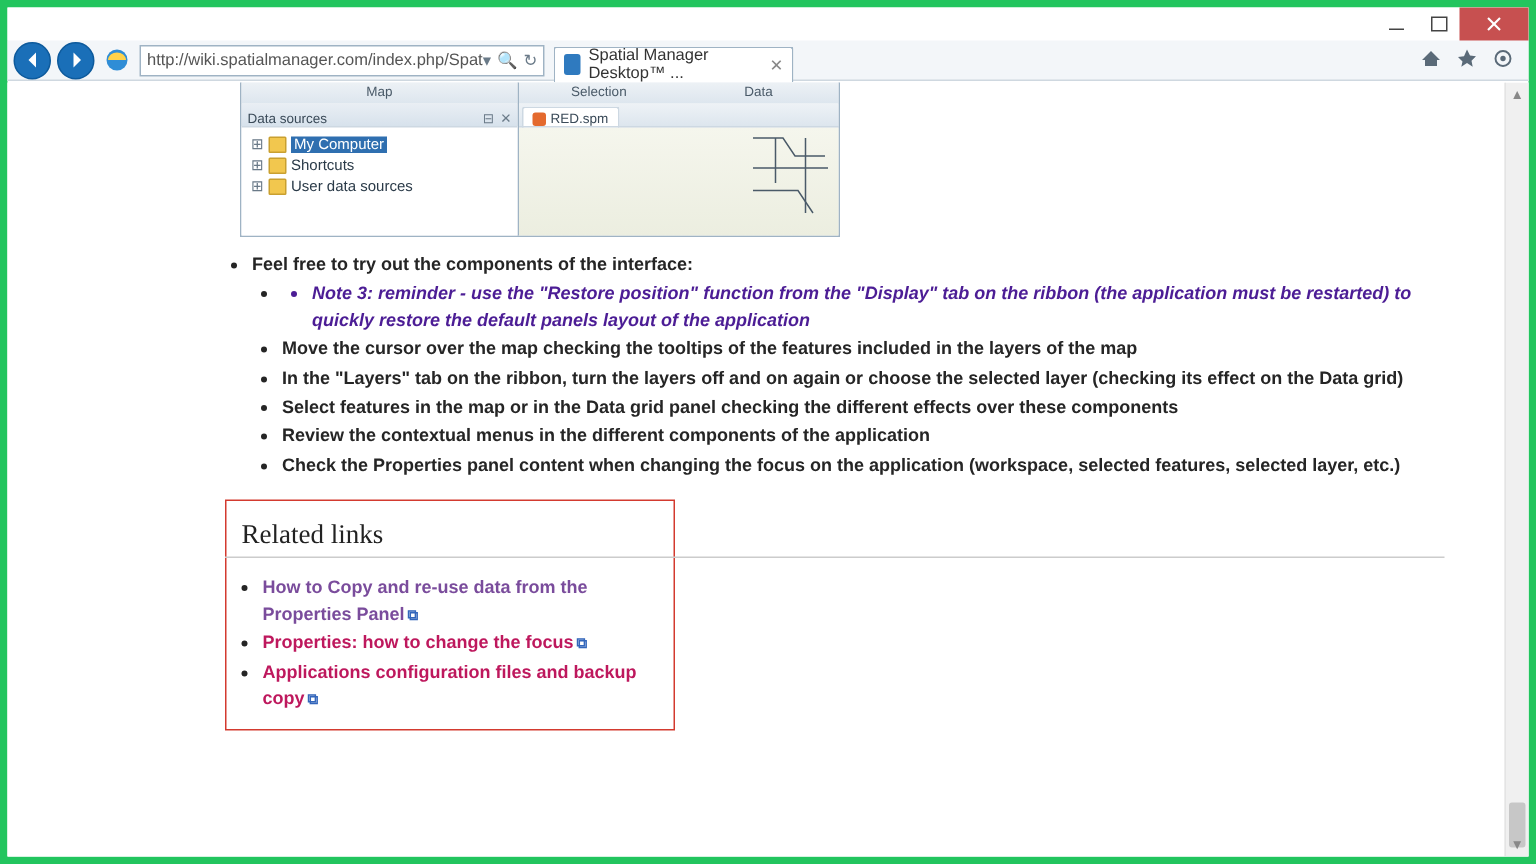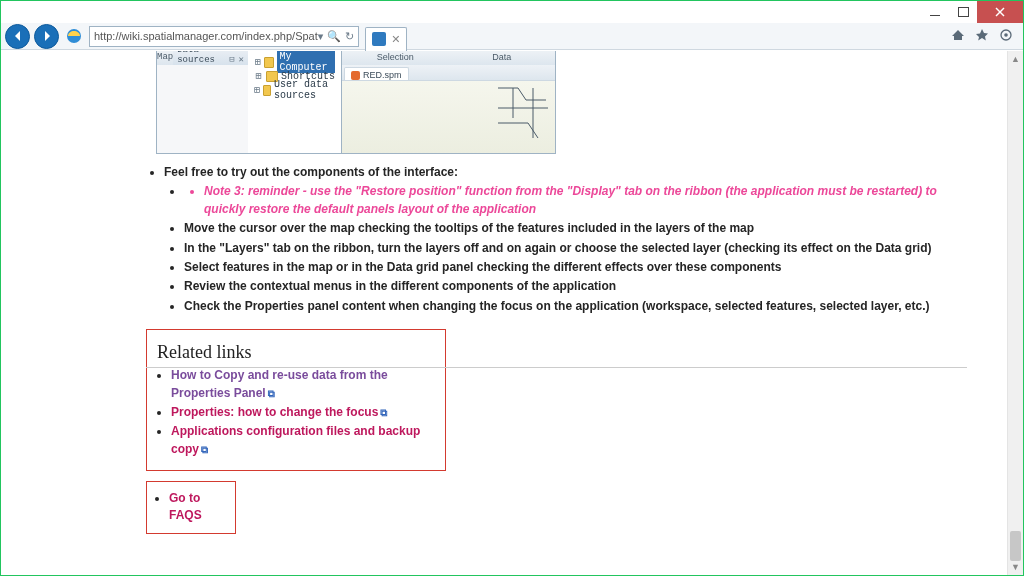--- a/index.html
+++ b/index.html
@@ -1,18 +1,18 @@
 <!DOCTYPE html>
 <html><head>
 <meta charset="utf-8">
 <style>
   * { margin: 0; padding: 0; box-sizing: border-box; }
   html, body { width: 1024px; height: 576px; overflow: hidden; font-family: "Segoe UI", Tahoma, sans-serif; font-size: 11px; background: #fff; }
   
-  .window { position: relative; width: 1024px; height: 576px; border: 1px solid #22c55e; background: #fff; }
+  .window { position: relative; width: 1024px; height: 576px; border: 5px solid #22c55e; background: #fff; }
   .titlebar { height: 22px; background: #fff; display: flex; justify-content: flex-end; align-items: stretch; }
   .titlebar-btns { display: flex; }
   .titlebar-btn { width: 28px; display: flex; align-items: center; justify-content: center; }
   .tb-min::before { content:""; display:block; width:10px; height:1px; background:#444; margin-top:6px;}
   .tb-max::before { content:""; display:block; width:9px; height:8px; border:1px solid #444;}
   .tb-close { background:#c75050; width:46px;}
   .tb-close svg { width:10px; height:10px; }
   
   .navbar { height: 27px; background:#f3f6f9; border-bottom:1px solid #cfd8e0; display:flex; align-items:center; padding:0 4px; gap:4px;}
   .navbtn { width:25px; height:25px; border-radius:50%; background:#1a6fb8; display:flex; align-items:center; justify-content:center; border:1px solid #0d5a9c;}
@@ -30,46 +30,46 @@
   .nav-right svg { width:14px; height:14px; fill:#5a6a78;}
   
   .viewport { position:absolute; top:50px; left:0; right:0; bottom:0; background:#fff; overflow:hidden;}
   .page { position:absolute; left:0; right:16px; top:0; bottom:0; background:#fff; padding-left:145px; padding-right:40px; color:#252525; font-family:"Segoe UI", Arial, sans-serif;}
   .vscroll { position:absolute; right:0; top:0; bottom:0; width:16px; background:#f0f0f0; border-left:1px solid #e4e4e4;}
   .vscroll .thumb { position:absolute; left:2px; right:2px; top:480px; height:30px; background:#c7c7c7; border-radius:2px;}
   .vscroll .arrow-up,.vscroll .arrow-down{position:absolute;left:0;right:0;height:16px;display:flex;align-items:center;justify-content:center;color:#888;font-size:9px;}
   .vscroll .arrow-up{top:0;} .vscroll .arrow-down{bottom:0;}
   
   .embed { position:relative; width:400px; height:105px; margin-left:10px; margin-top:-2px; background:#f6f7f9; border:1px solid #9fb3c4; display:flex; font-size:10px;}
-  .embed-left { width:185px; border-right:1px solid #9fb3c4; display:flex; flex-direction:row;font-family:Liberation Mono, monospace;}
+  .embed-left { width:185px; border-right:1px solid #9fb3c4; display:flex; flex-direction:column;}
   .embed-tabbar { height:15px; background:linear-gradient(#eef2f6,#dde6ee); display:flex; color:#4a5a68;}
   .embed-tabbar span { flex:1; text-align:center; font-size:9px; line-height:15px;}
   .ds-head { height:15px; background:linear-gradient(#e9eef4,#d7e2ec); padding:0 4px; display:flex; align-items:flex-end; justify-content:space-between; color:#3a4a58; font-size:9px;}
   .ds-head .pins { display:flex; gap:4px; font-size:9px; color:#6a7a88;}
   .tree { padding:4px 6px; background:#fff; flex:1; border-top:1px solid #cdd8e2;}
   .tree-row { display:flex; align-items:center; gap:3px; height:14px; color:#2a3a48;}
   .tree-row.sel .lbl { background:#2f6fb0; color:#fff; padding:0 2px;}
   .tree-row .exp { width:9px; text-align:center; color:#6a7a88;}
   .tree-row .ico { width:12px; height:11px; background:#f2c74e; border:1px solid #c9a030; border-radius:1px;}
   .embed-right { flex:1; display:flex; flex-direction:column;}
   .embed-right .tabbar2 { height:15px; background:linear-gradient(#eef2f6,#dde6ee);}
   .filetab { display:inline-flex; align-items:center; height:15px; padding:0 6px; margin-left:2px; margin-top:2px; background:#fff; border:1px solid #cdd8e2; border-bottom:none; border-radius:2px 2px 0 0; font-size:9px; color:#3a4a58; gap:3px;}
   .filetab .dot{width:9px;height:9px;background:#e46a2e;border-radius:2px;}
   .canvas { flex:1; background:linear-gradient(#f5f6ed,#eceee0); border-top:1px solid #cdd8e2; position:relative; overflow:hidden;}
   .canvas svg { position:absolute; right:2px; top:2px;}
   
   ul.bul { list-style:disc; margin-left:18px; color:#252525; font-size:12px; line-height:1.45;font-weight:bold;}
   ul.bul li { margin:2px 0;}
   ul.bul ul { list-style:disc; margin-left:20px;}
   ul.bul ul ul { list-style:disc; margin-left:20px;}
-  .note { font-style:italic; color:#ec4899;}
+  .note { font-style:italic; color:#4c1d95;}
   a.link { color:#be185d; text-decoration:none;}
   a.vlink { color:#7a4c9c; text-decoration:none;}
   .ext { font-size:10px; color:#3366bb; margin-left:2px;}
-  h2.rel { font-size:18px; font-weight:normal; color:#222; margin:6px 0 4px 0; font-family:Georgia,serif;}
+  h2.rel { font-size:18px; font-weight:normal; color:#222; margin:6px 0 16px 0; font-family:Georgia,serif;}
   .redbox { border:1px solid #d33a2f; padding:6px 10px 10px 10px; margin-top:14px;}
   .redbox-small { border:1px solid #d33a2f; padding:6px 10px; margin-top:10px; display:inline-block; width:90px;}
   .sec-hr { position:absolute; left:145px; right:40px; top:316px; border-top:1px solid #ccc;}
 </style>
 </head>
 <body>
 
 <div class="window">
   <div class="titlebar">
     <div class="titlebar-btns">
@@ -101,20 +101,21 @@
       </svg>
     <div class="url-box">
       <span>http://wiki.spatialmanager.com/index.php/Spat</span>
       <span class="dd">▾</span>
       <span class="mag">🔍</span>
       <span class="ref">↻</span>
     </div>
     <div class="tabstrip">
       <div class="tab">
         <span class="favicon"></span>
+        <span>Spatial Manager Desktop™ ...</span>
         <span class="close">✕</span>
       </div>
     </div>
     <div class="nav-right">
       <span><svg viewBox="0 0 14 14">
             <path d="M7 2L1 8h2v4h8V8h2z"></path>
           </svg></span>
       <span><svg viewBox="0 0 14 14">
             <path d="M7 1l2 4 4 .5-3 3 .8 4L7 10l-3.8 2.5L4 9 1 6l4-.5z"></path>
           </svg></span>
@@ -201,25 +202,20 @@
 
       <div class="redbox" style="width:300px;">
         <h2 class="rel">Related links</h2>
         <ul class="bul" style="margin-left:14px;">
           <li><a class="vlink">How to Copy and re-use data from the Properties Panel</a><span class="ext">⧉</span></li>
           <li><a class="link">Properties: how to change the focus</a><span class="ext">⧉</span></li>
           <li><a class="link">Applications configuration files and backup copy</a><span class="ext">⧉</span></li>
         </ul>
       </div>
 
-      <div class="redbox-small">
-        <ul class="bul" style="margin-left:12px;">
-          <li><a class="link">Go to FAQS</a></li>
-        </ul>
-      </div>
 
       
       
 
       <div class="sec-hr"></div>
     </div>
 
     <div class="vscroll">
       <div class="arrow-up">▲</div>
       <div class="thumb"></div>

